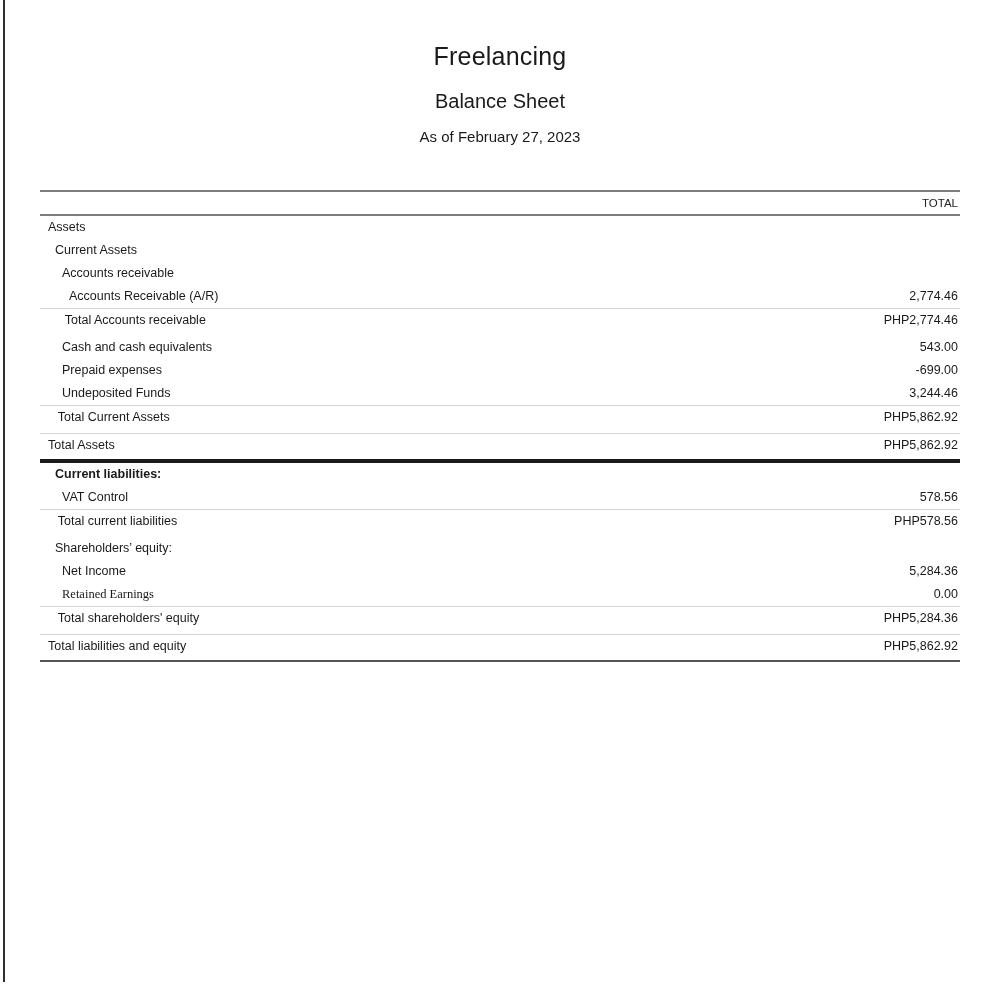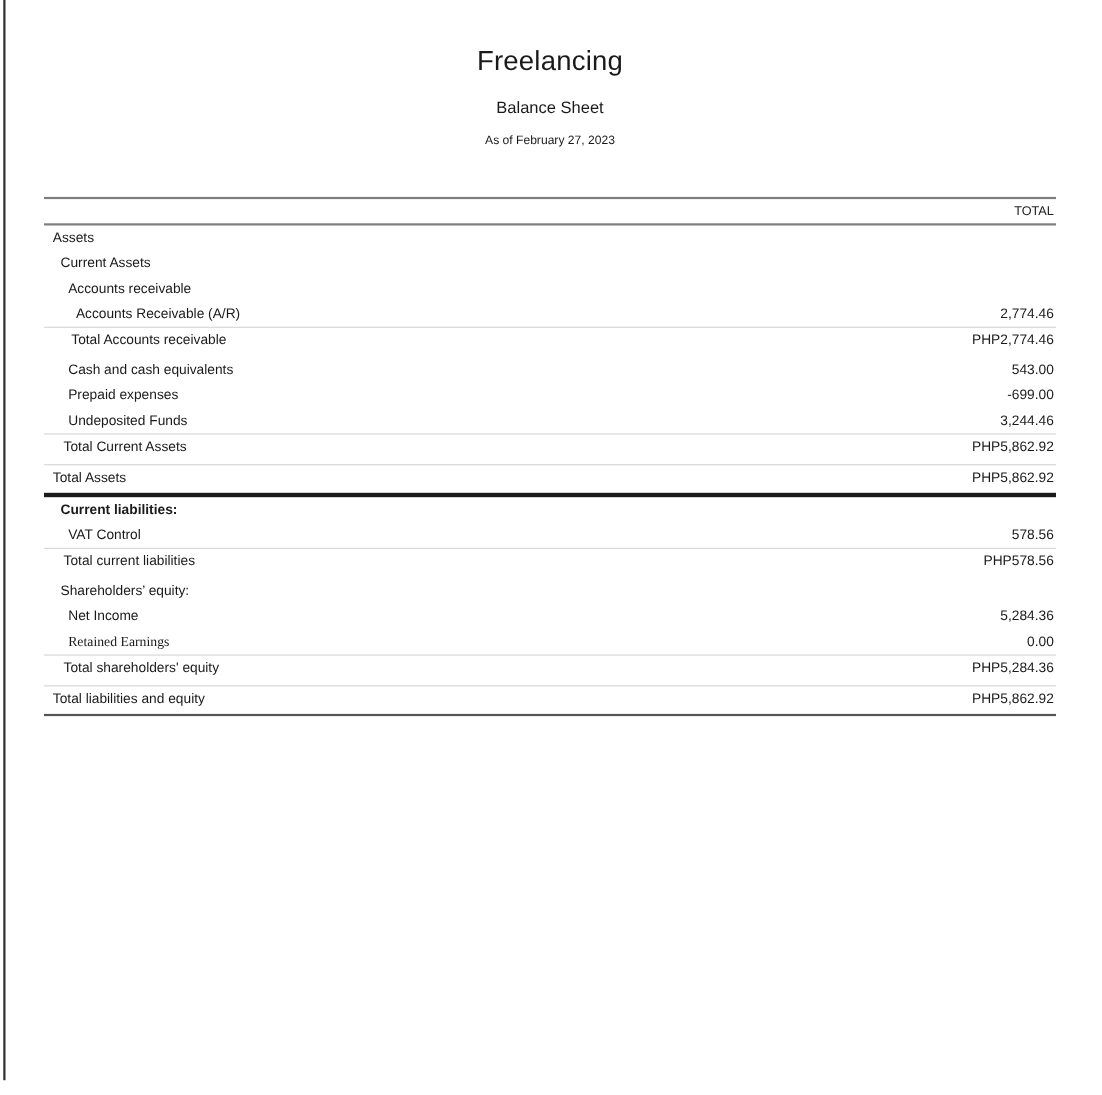--- a/index.html
+++ b/index.html
@@ -19,22 +19,22 @@
     position:relative;
     overflow:hidden;
   }
   .window-edge{
     position:absolute;left:3px;top:0;width:2px;height:982px;
     background:var(--edge);
   }
   .report{width:920px;margin-left:40px;}
   .report-header{padding-top:42px;text-align:center;}
   .company-name{font-size:25px;font-weight:400;letter-spacing:.2px;}
-  .report-title{font-size:15px;margin-top:19px;}
-  .date-line{font-size:11px;margin-top:15px;}
+  .report-title{font-size:20px;margin-top:19px;}
+  .date-line{font-size:15px;margin-top:15px;}
   .table{margin-top:45px;}
   .table-top-rule{border-top:2px solid var(--rule-gray);}
   .total-header-row{
     height:24px;line-height:23px;
     text-align:right;font-size:11.5px;
     padding-right:2px;
     border-bottom:2px solid var(--rule-gray);
     color:#222;
   }
   .row{

